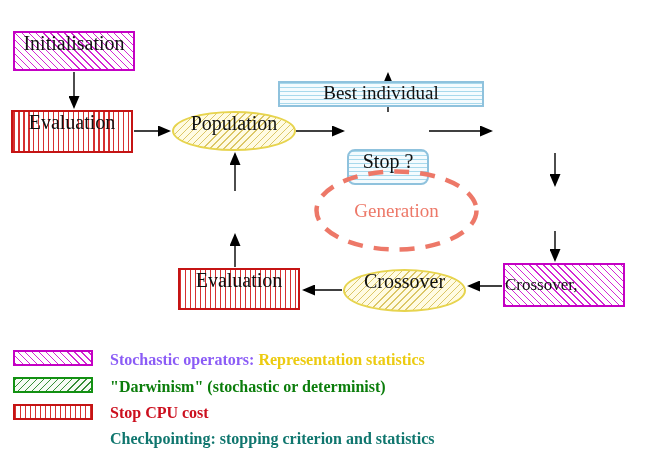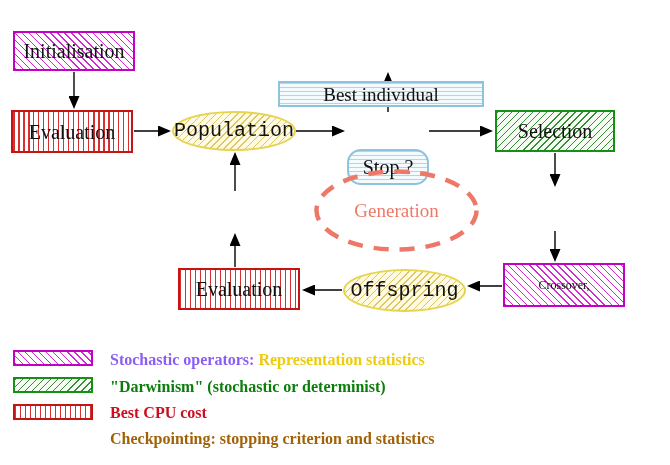--- a/index.html
+++ b/index.html
@@ -1,40 +1,40 @@
 <!DOCTYPE html>
 <html><head>
 <meta charset="utf-8">
 <style>
   html,body{margin:0;padding:0;}
   body{width:670px;height:465px;background:#ffffff;position:relative;
        font-family:"Liberation Serif","DejaVu Serif",serif;overflow:hidden;}
   .canvas{position:absolute;inset:0;width:670px;height:465px;}
   svg.wires{position:absolute;left:0;top:0;pointer-events:none;}
-  .node{position:absolute;display:flex;align-items:center;justify-content:center;
+  .node{position:absolute;display:flex;align-items:flex-start;justify-content:center;
         color:#111;font-size:20px;line-height:1;text-align:center;box-sizing:border-box;}
   .hatch-magenta{background:#fff repeating-linear-gradient(45deg, rgba(204,0,204,.85) 0 1px, rgba(0,0,0,0) 1px 5px);
                  border:2px solid #c400c4;}
   .hatch-green{background:#f6fbf4 repeating-linear-gradient(135deg, rgba(0,110,0,.78) 0 1px, rgba(0,0,0,0) 1px 5px);
                border:2px solid #129112;}
   .hatch-yellow{background:#fffbe2 repeating-linear-gradient(135deg, rgba(218,196,96,.95) 0 1px, rgba(0,0,0,0) 1px 5px);
                 border:2px solid #e7d44e;}
   .stripes-red{background:#fff repeating-linear-gradient(90deg, #d63030 0 1.5px, rgba(0,0,0,0) 1.5px 5px);
                border:2px solid #c51414;}
   .lines-cyan{background:#f4fbfe repeating-linear-gradient(180deg, #a8d9ec 0 1px, rgba(0,0,0,0) 1px 4px);
               border:2px solid #8fc2dd;margin-top:36px;}
-  .ellipse{border-radius:50%;font-family:Liberation Mono, monospace;}
-  .rounded{border-radius:14px;}
-  .two-line{flex-direction:column;font-size:12px;line-height:1.25;}
+  .ellipse{border-radius:50%;}
+  .rounded{border-radius:8px;}
+  .two-line{flex-direction:column;font-size:17px;line-height:1.25;}
   .gen-label{position:absolute;inset:0;display:flex;align-items:center;justify-content:center;
              color:#ed7868;font-size:19px;}
   .swatch{position:absolute;left:13px;width:80px;height:16px;box-sizing:border-box;}
   .legend-text{position:absolute;left:110px;font-weight:bold;font-size:16px;white-space:nowrap;}
   .t-magenta{color:#8b5cf6}.t-gold{color:#eccb10}.t-green{color:#0b7d0b}
-  .t-red{color:#cc0f1e}.t-cyan{color:#a16207}
+  .t-red{color:#cc0f1e}.t-cyan{color:#0f766e}
 </style>
 </head>
 <body>
 
 <div class="canvas">
 
   <svg class="wires" width="670" height="465" viewBox="0 0 670 465">
     <defs>
       <marker id="ah" markerUnits="userSpaceOnUse" markerWidth="13" markerHeight="11" refX="11" refY="5.5" orient="auto">
         <path d="M0,0 L13,5.5 L0,11 z" fill="#000"></path>
@@ -68,55 +68,52 @@
   </div>
 
   <div class="node lines-cyan" style="left:278px;top:45px;width:206px;height:26px;font-size:19px;">
     <span>Best individual</span>
   </div>
 
   <div class="node lines-cyan rounded" style="left:347px;top:113px;width:82px;height:36px;">
     <span>Stop ?</span>
   </div>
 
-  <div class="node hatch-green" style="left:495px;top:110px;width:120px;height:42px;">
-    <span>Selection</span>
-  </div>
 
 
   <div class="node" style="left:313px;top:168px;width:167px;height:85px;">
     <svg width="167" height="85" viewBox="0 0 167 85">
       <ellipse cx="83.5" cy="42.5" rx="80" ry="39" fill="none" stroke="#ed7868" stroke-width="4.5" stroke-dasharray="15 11"></ellipse>
     </svg>
     <div class="gen-label">Generation</div>
   </div>
 
 
   <div class="node hatch-magenta two-line" style="left:503px;top:263px;width:122px;height:44px;">
     <span>Crossover,</span>
   </div>
 
   <div class="node hatch-yellow ellipse" style="left:343px;top:269px;width:123px;height:43px;">
-    <span>Offspring</span>
+    <span>Crossover</span>
   </div>
 
   <div class="node stripes-red" style="left:178px;top:268px;width:122px;height:42px;">
     <span>Evaluation</span>
   </div>
 
   <div>
     <div class="swatch hatch-magenta" style="top:350px;"></div>
     <div class="legend-text" style="top:351px;">
       <span class="t-magenta">Stochastic operators:</span>
       <span class="t-gold">Representation statistics</span>
     </div>
 
     <div class="swatch hatch-green" style="top:377px;"></div>
     <div class="legend-text t-green" style="top:378px;">"Darwinism" (stochastic or determinist)</div>
 
     <div class="swatch stripes-red" style="top:404px;"></div>
-    <div class="legend-text t-red" style="top:404px;">Best CPU cost</div>
+    <div class="legend-text t-red" style="top:404px;">Stop CPU cost</div>
 
     <div class="swatch lines-cyan" style="top:430px;"></div>
     <div class="legend-text t-cyan" style="top:430px;">Checkpointing: stopping criterion and statistics</div>
   </div>
 
 </div>
 
 </body></html>

